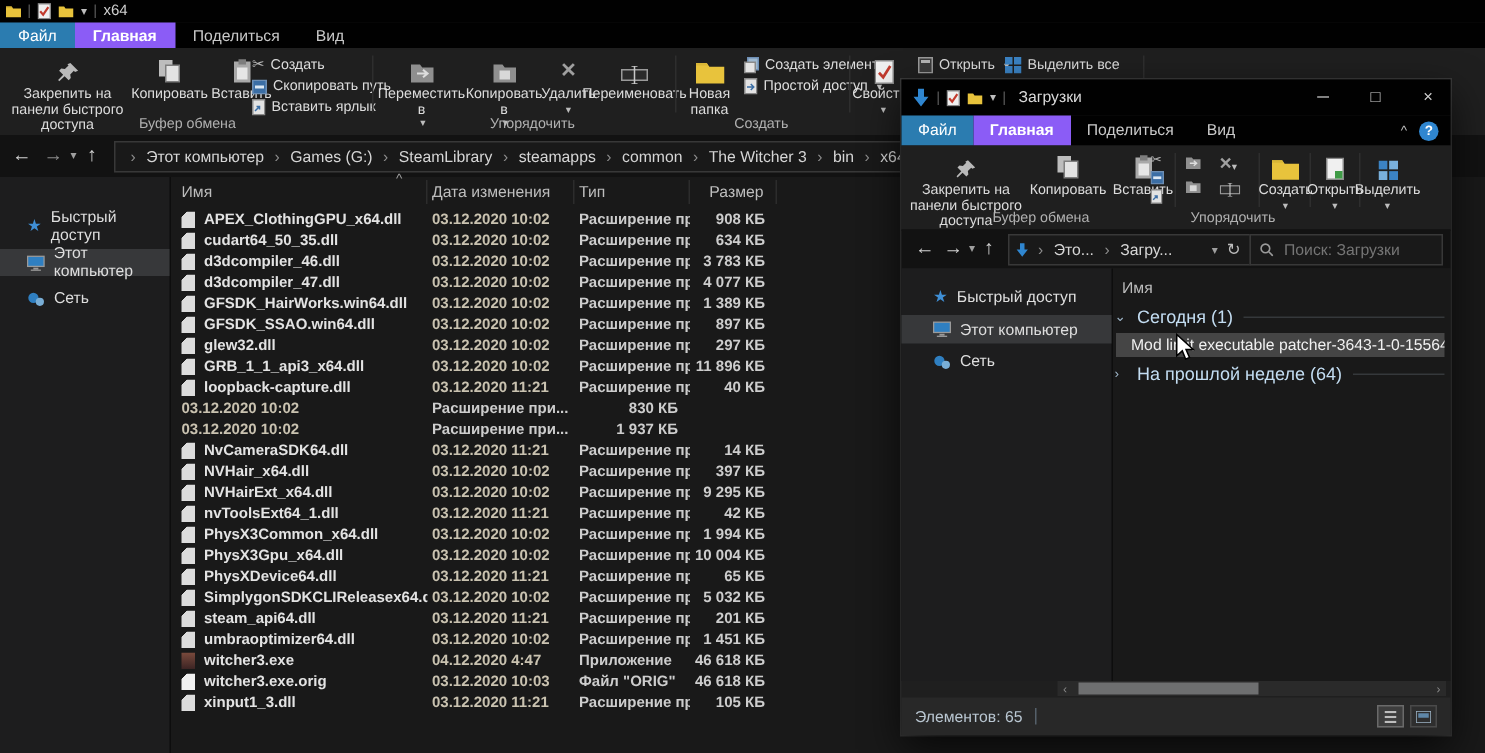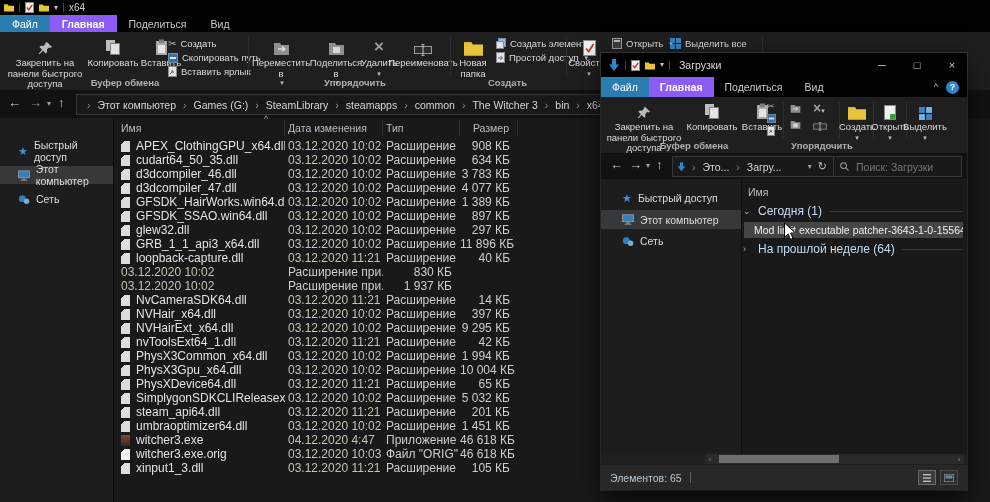--- a/index.html
+++ b/index.html
@@ -17,40 +17,40 @@
   .tab.file{background:#2b7cb0;color:#fff;}
   .tab.active{color:#fff;background:#8b5cf6;font-weight:bold;}
   .ribbon{position:absolute;left:0;top:32px;right:0;height:58px;background:#1f1f1f;border-bottom:1px solid #0b0b0b;}
   .rb-big{position:absolute;top:4px;display:flex;flex-direction:column;align-items:center;text-align:center;
     color:#dcdcdc;font-size:9.5px;line-height:1.12;}
   .rb-big .ric{height:20px;display:flex;align-items:flex-end;justify-content:center;margin-bottom:2px;}
   .rb-small{position:absolute;display:flex;align-items:center;gap:4px;color:#dcdcdc;font-size:9.5px;white-space:nowrap;}
   .drop::after{content:"▾";font-size:7px;color:#bdbdbd;margin-left:2px;}
   .dropline::after{content:"▾";font-size:7px;color:#bdbdbd;display:block;margin-top:1px;}
   .rb-sep{position:absolute;top:5px;bottom:15px;width:1px;background:#2e2e2e;}
-  .rb-grouplabel{position:absolute;bottom:2px;font-size:9.5px;color:#b0b0b0;text-align:center;font-weight:bold;}
+  .rb-grouplabel{position:absolute;bottom:2px;font-size:9.5px;color:#b0b0b0;text-align:center;}
   .mw-nav{position:absolute;left:0;top:90px;right:0;height:28px;background:#121212;}
   .navbtn{position:absolute;top:6px;color:#cfcfcf;font-size:13px;line-height:1;}
   .navbtn.small{font-size:8px;top:10px;color:#9f9f9f;}
   .addrbar{position:absolute;left:76px;top:4px;width:522px;height:19px;background:#191919;border:1px solid #383838;
     display:flex;align-items:center;padding-left:4px;font-size:10.5px;color:#d6d6d6;overflow:hidden;white-space:nowrap;}
   .crumb{padding:0 1px;}
   .crumb::before{content:"›";color:#8f8f8f;margin:0 7px 0 5px;}
   .mw-side{position:absolute;left:0;top:118px;width:113px;bottom:0;background:#1d1d1e;border-right:1px solid #0d0d0d;}
   .side-item{position:absolute;left:0;right:0;height:18px;display:flex;align-items:center;gap:6px;padding-left:18px;font-size:10.5px;color:#dedede;}
   .side-item.sel{background:#37383a;}
   .star{color:#3f8fd6;font-size:11px;line-height:1;}
   .mw-list{position:absolute;left:114px;top:118px;right:0;bottom:0;background:#191919;}
   .cols{position:absolute;left:4px;top:2px;display:grid;grid-template-columns:167px 98px 77px 58px;height:16px;
     align-items:center;color:#bdbdbd;font-size:10.5px;}
   .cols>div{border-right:1px solid #2c2c2c;height:16px;display:flex;align-items:center;padding-left:3px;}
   .cols .num{justify-content:flex-end;padding-right:8px;}
   .sortcaret{position:absolute;left:150px;top:-4px;color:#9f9f9f;font-size:9px;}
   .rows{position:absolute;left:4px;top:21px;right:0;}
-  .frow{display:grid;grid-template-columns:167px 98px 77px 58px;height:14px;align-items:center;font-size:12px;}
+  .frow{display:grid;grid-template-columns:167px 98px 77px 58px;height:14px;align-items:center;font-size:10px;font-weight:bold;}
   .c-name{display:flex;align-items:center;gap:6px;color:#e3e3e3;padding-left:3px;overflow:hidden;white-space:nowrap;}
   .c-date{color:#c9c2b0;padding-left:3px;}
   .c-type{color:#cdcdcd;padding-left:3px;white-space:nowrap;overflow:hidden;}
   .c-size{color:#cdcdcd;text-align:right;padding-right:8px;white-space:nowrap;}
   .ficon{width:9px;height:11px;flex:0 0 9px;background:linear-gradient(135deg,#191919 2.5px,#dcdcdc 2.5px);}
   .ficon.exe{background:linear-gradient(#7a4a3c,#3c2424);}
   .ficon.orig{background:linear-gradient(135deg,#191919 2.5px,#f1f1f1 2.5px);}
   
   .dw{position:absolute;left:601px;top:53px;width:366px;height:437px;background:#1f1f1f;
     box-shadow:0 10px 26px rgba(0,0,0,.7),0 0 0 1px #3a3a3a;}
@@ -178,21 +178,21 @@
           </span>
         <span>Переместить в</span>
       </div>
       <div class="rb-big drop" style="left:310px;width:52px;">
         <span class="ric">
             <svg width="17" height="15" viewBox="0 0 17 15">
               <path d="M1 2h6l1.5 2H16v10H1z" fill="#8f8f8f"></path>
               <rect x="5" y="6" width="7" height="6" fill="#d8d8d8"></rect>
             </svg>
           </span>
-        <span>Поделиться в</span>
+        <span>Копировать в</span>
       </div>
       <div class="rb-big dropline" style="left:362px;width:34px;">
         <span class="ric" style="color:#9f9f9f;font-size:17px;font-weight:bold;">×</span>
         <span>Удалить</span>
       </div>
       <div class="rb-big" style="left:396px;width:54px;">
         <span class="ric">
             <svg width="18" height="12" viewBox="0 0 18 12">
               <rect x="0.5" y="2.5" width="17" height="7" fill="#2b2b2b" stroke="#9a9a9a"></rect>
               <path d="M9 0v12M7 0h4M7 12h4" stroke="#c9c9c9" fill="none"></path>

